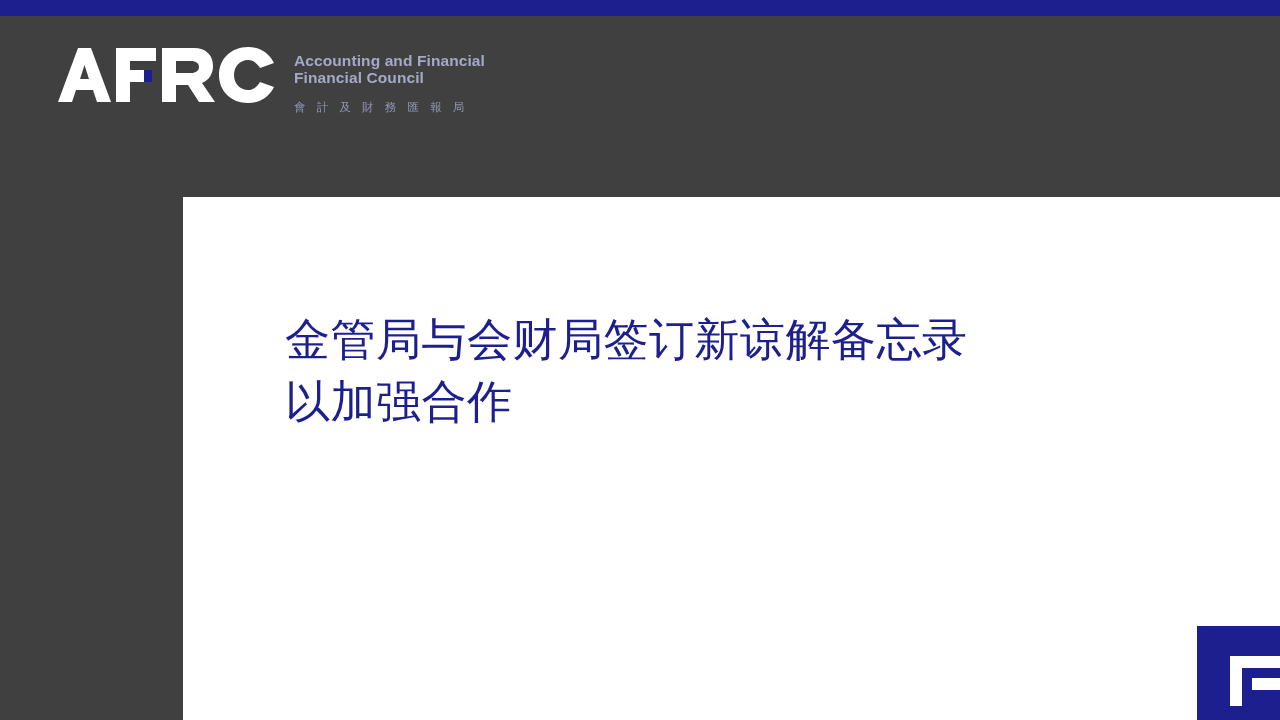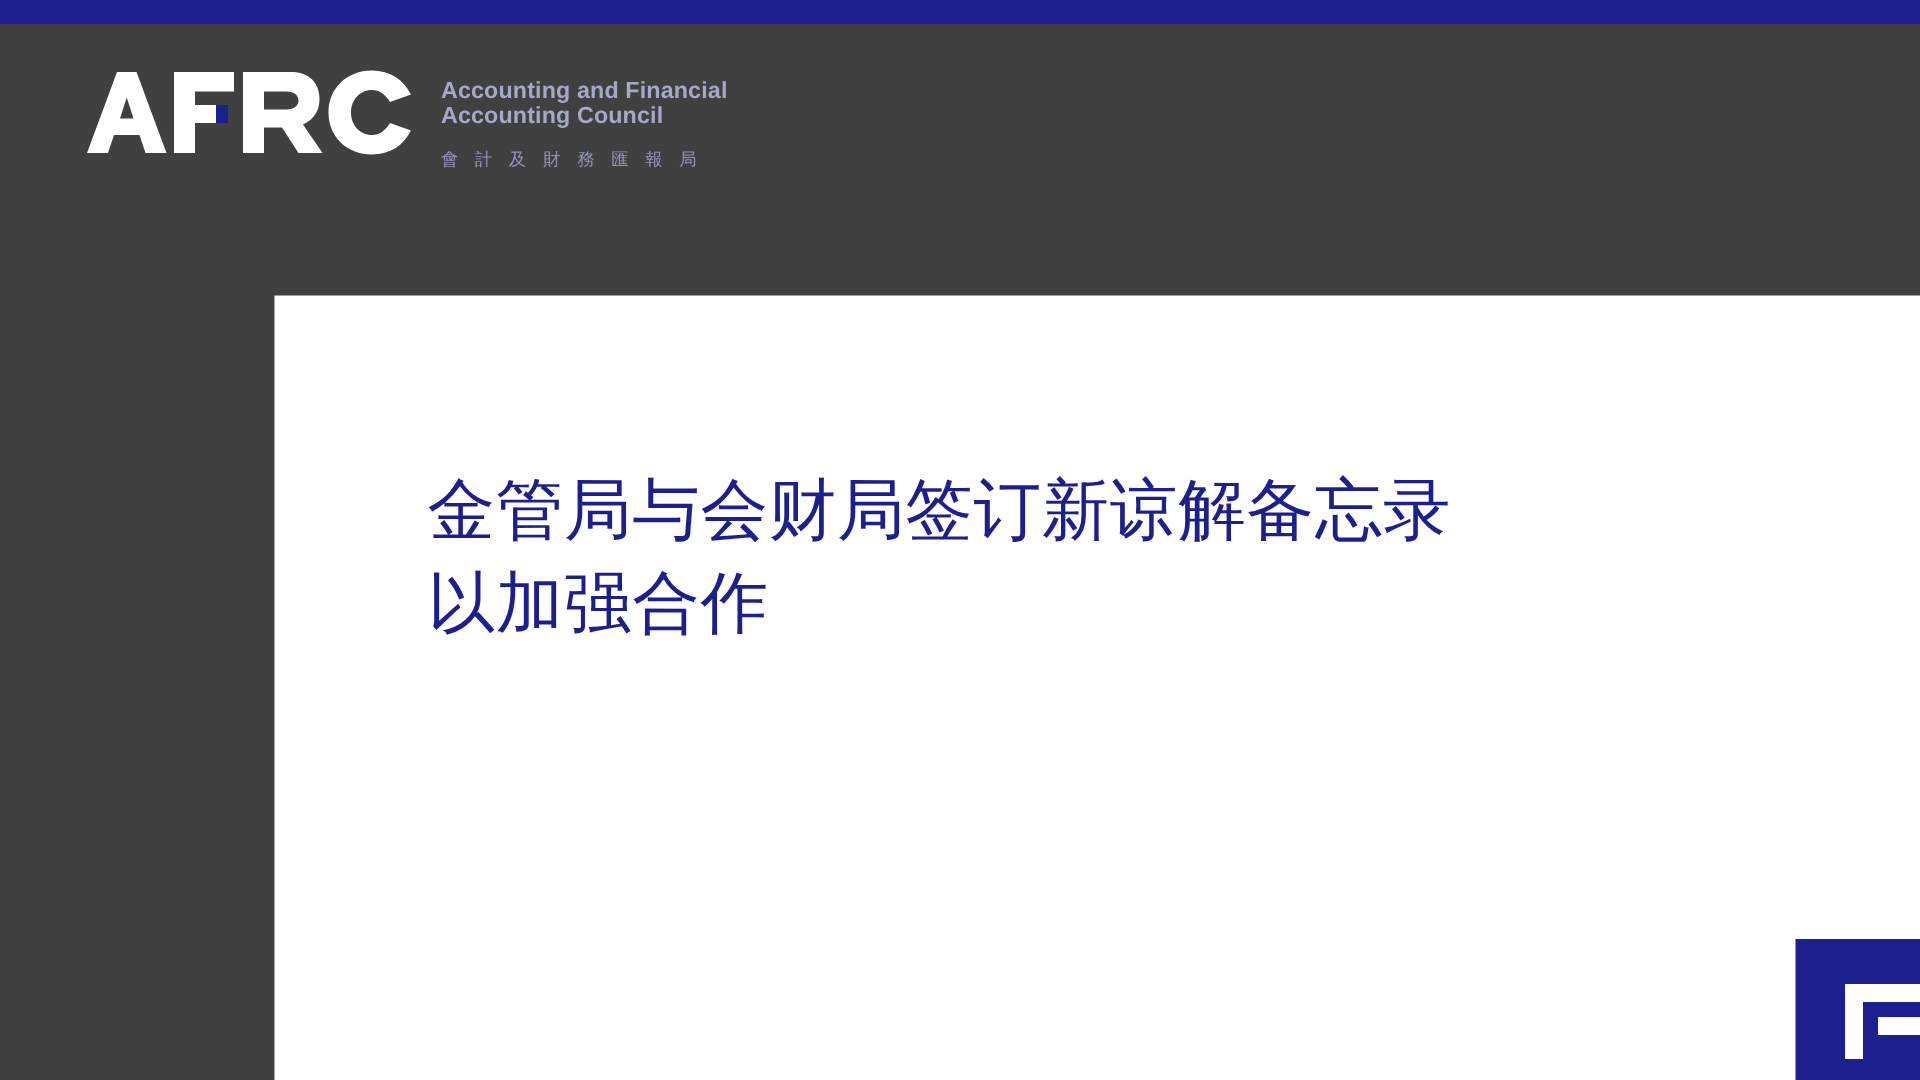--- a/index.html
+++ b/index.html
@@ -114,21 +114,21 @@
         <rect x="86" y="24" width="8" height="12" fill="#1d1f8f"></rect>
 
         <path d="M104 2 L136 2 C148 2 155 9 155 20 C155 28 151 34 144 37 L157 56 L141 56 L130 39 L118 39 L118 56 L104 56 Z M118 15 L118 27 L133 27 C138 27 141 24.5 141 21 C141 17.5 138 15 133 15 Z" fill="#ffffff"></path>
 
         <path d="M216 17 C211 7 202 1 190 1 C173 1 161 13 161 29 C161 45 173 57 190 57 C202 57 211 51 216 41 L202 36 C199 41 195 44 190 44 C182 44 176 37.5 176 29 C176 20.5 182 14 190 14 C195 14 199 17 202 22 Z" fill="#ffffff"></path>
       </svg>
     </div>
 
     <div class="logo-text">
       <div class="line1">Accounting and Financial</div>
-      <div class="line2">Accounting Council</div>
+      <div class="line2">Financial Council</div>
       <div class="line3">會 計 及 財 務 匯 報 局</div>
     </div>
   </div>
 
   <div class="content-panel">
     <div class="slide-title">金管局与会财局签订新谅解备忘录
 以加强合作</div>
   </div>
 
   <div class="corner-badge">

